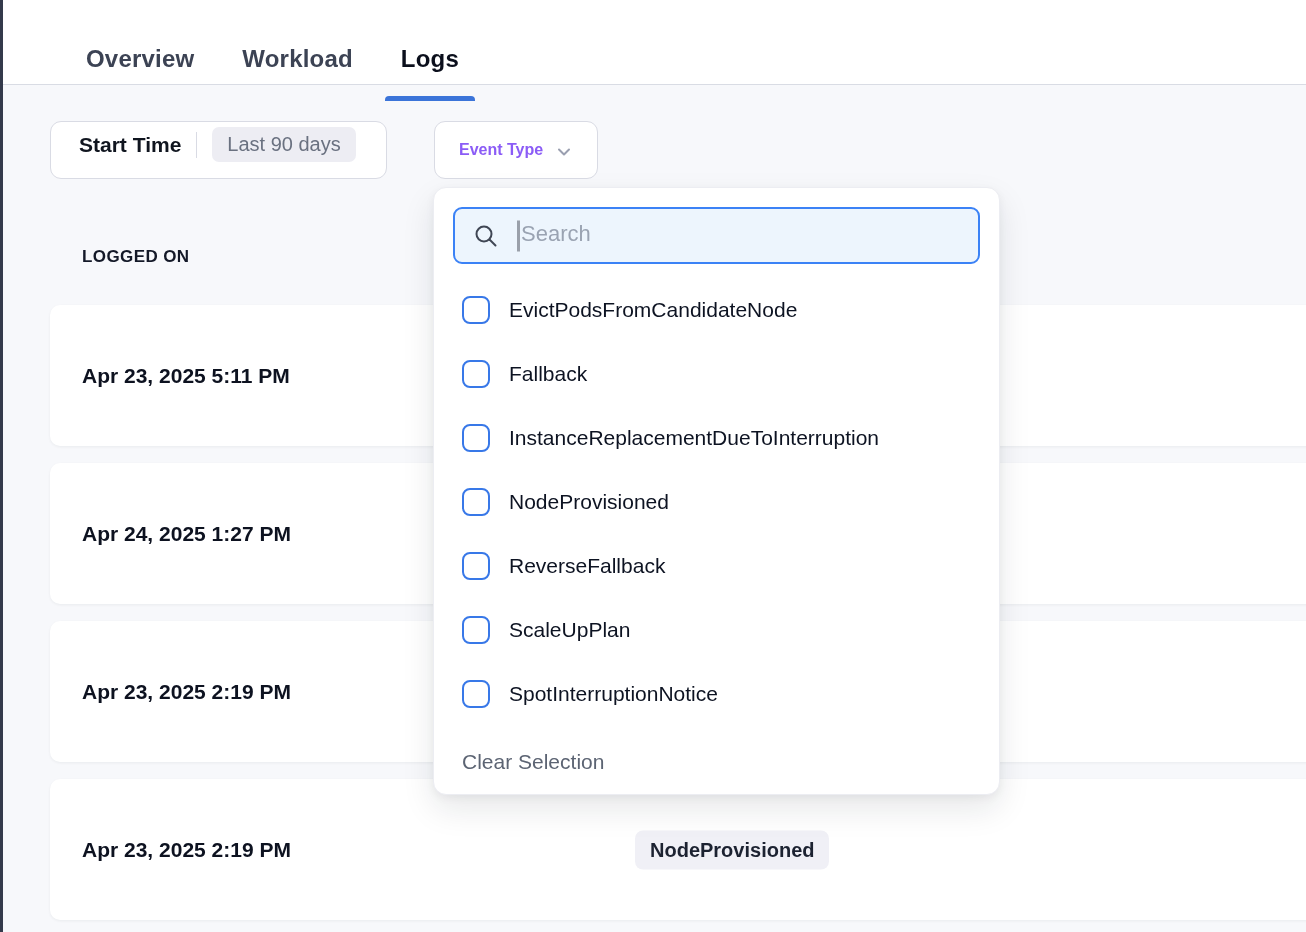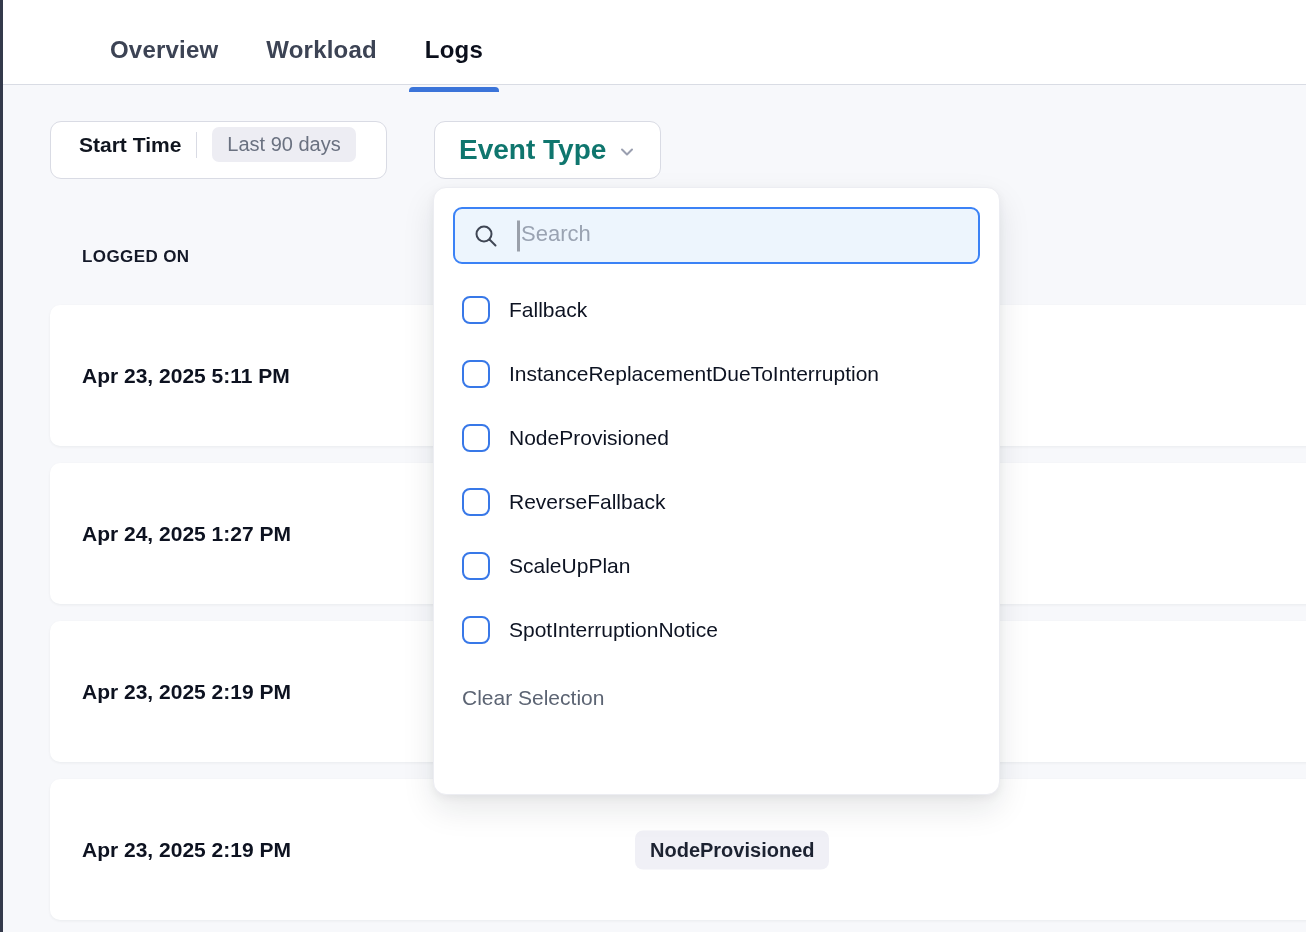--- a/index.html
+++ b/index.html
@@ -17,22 +17,22 @@
     position: absolute; left: 0; top: 0; width: 3px; height: 932px;
     background: #343a4b; z-index: 50;
   }
 
   
   .tabbar {
     position: absolute; left: 3px; top: 0; right: 0; height: 85px;
     background: #ffffff; border-bottom: 1px solid #d9dce4;
   }
   .tabs {
-    position: absolute; left: 83px; top: 7px; height: 85px;
-    display: flex; align-items: center; gap: 48px; margin-left: 24px;
+    position: absolute; left: 83px; top: 16px; height: 85px;
+    display: flex; align-items: center; gap: 48px;
   }
   .tab {
     position: relative; height: 85px; display: flex; align-items: center;
     font-size: 24px; font-weight: 600; color: #3c4354; cursor: pointer;
     letter-spacing: 0.2px;
   }
   .tab.active { font-weight: 700; color: #0b0f1c; }
   .tab.active .tab-underline {
     position: absolute; left: -16px; right: -16px; bottom: 0; height: 5px;
     background: #3b74d9; border-radius: 4px 4px 0 0;
@@ -45,21 +45,21 @@
     display: inline-flex; align-items: center;
   }
   .filter-start-time { left: 50px; padding: 0 30px 11px 28px; gap: 15px; }
   .filter-label { font-size: 21px; font-weight: 700; color: #10151f; white-space: nowrap; }
   .filter-divider { width: 1px; height: 26px; background: #d9dbe4; }
   .filter-pill {
     background: #ededf3; color: #6a7180; border-radius: 7px;
     font-size: 20px; padding: 6px 15px; white-space: nowrap;
   }
   .filter-event-type { left: 434px; padding: 0 24px; gap: 12px; cursor: pointer; }
-  .filter-event-label { font-size: 28px; font-weight: 600; color: #0f766e; white-space: nowrap; }
+  .filter-event-label { font-size: 16px; font-weight: 600; color: #8b5cf6; white-space: nowrap; }
   .chevron-down { width: 18px; height: 18px; margin-top: 3px; }
 
   
   .col-header {
     position: absolute; left: 82px; top: 247px;
     font-size: 17px; font-weight: 700; letter-spacing: 0.4px; color: #141928;
   }
   .rows { position: absolute; left: 50px; top: 305px; width: 1268px; }
   .row-card {
     position: relative; height: 141px; margin-bottom: 17px;
@@ -172,20 +172,24 @@
       <circle cx="12" cy="12" r="7.5" stroke="#3f4654" stroke-width="2"></circle>
       <line x1="17.5" y1="17.5" x2="23.5" y2="23.5" stroke="#3f4654" stroke-width="2" stroke-linecap="round"></line>
     </svg>
     <span class="search-caret"></span>
     <input class="search-input" type="text" placeholder="Search" style="">
   </div>
 
   <div class="option-list">
     <div class="option-row">
       <span class="checkbox"></span>
+      <span class="option-label">EvictPodsFromCandidateNode</span>
+    </div>
+    <div class="option-row">
+      <span class="checkbox"></span>
       <span class="option-label">Fallback</span>
     </div>
     <div class="option-row">
       <span class="checkbox"></span>
       <span class="option-label">InstanceReplacementDueToInterruption</span>
     </div>
     <div class="option-row">
       <span class="checkbox"></span>
       <span class="option-label">NodeProvisioned</span>
     </div>

